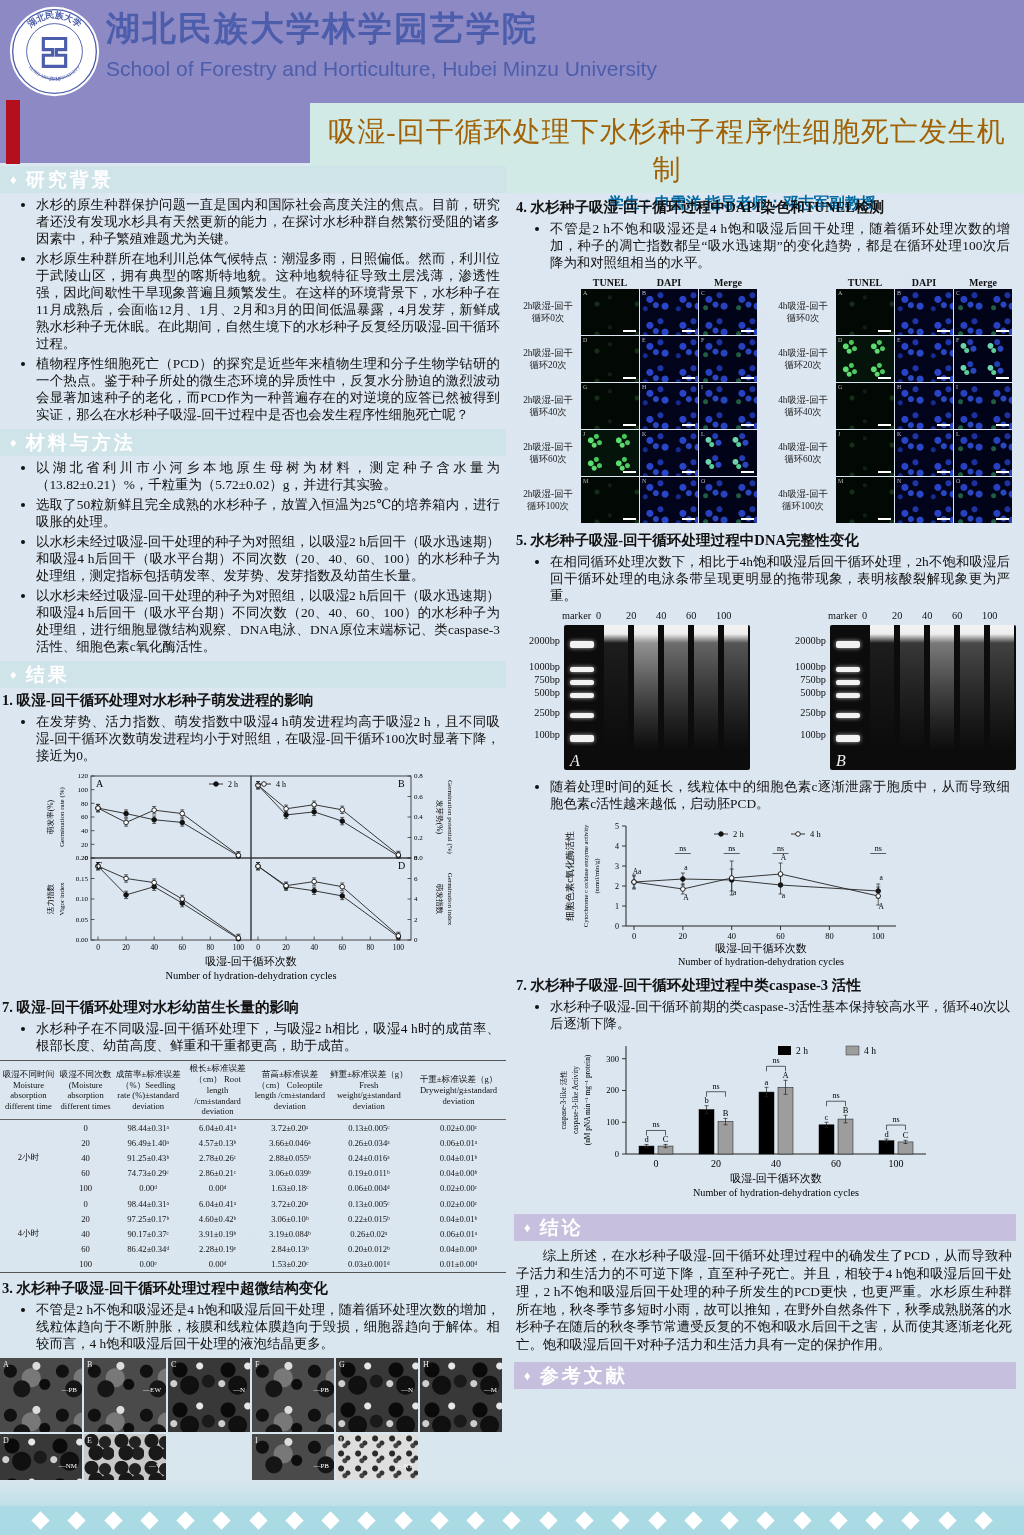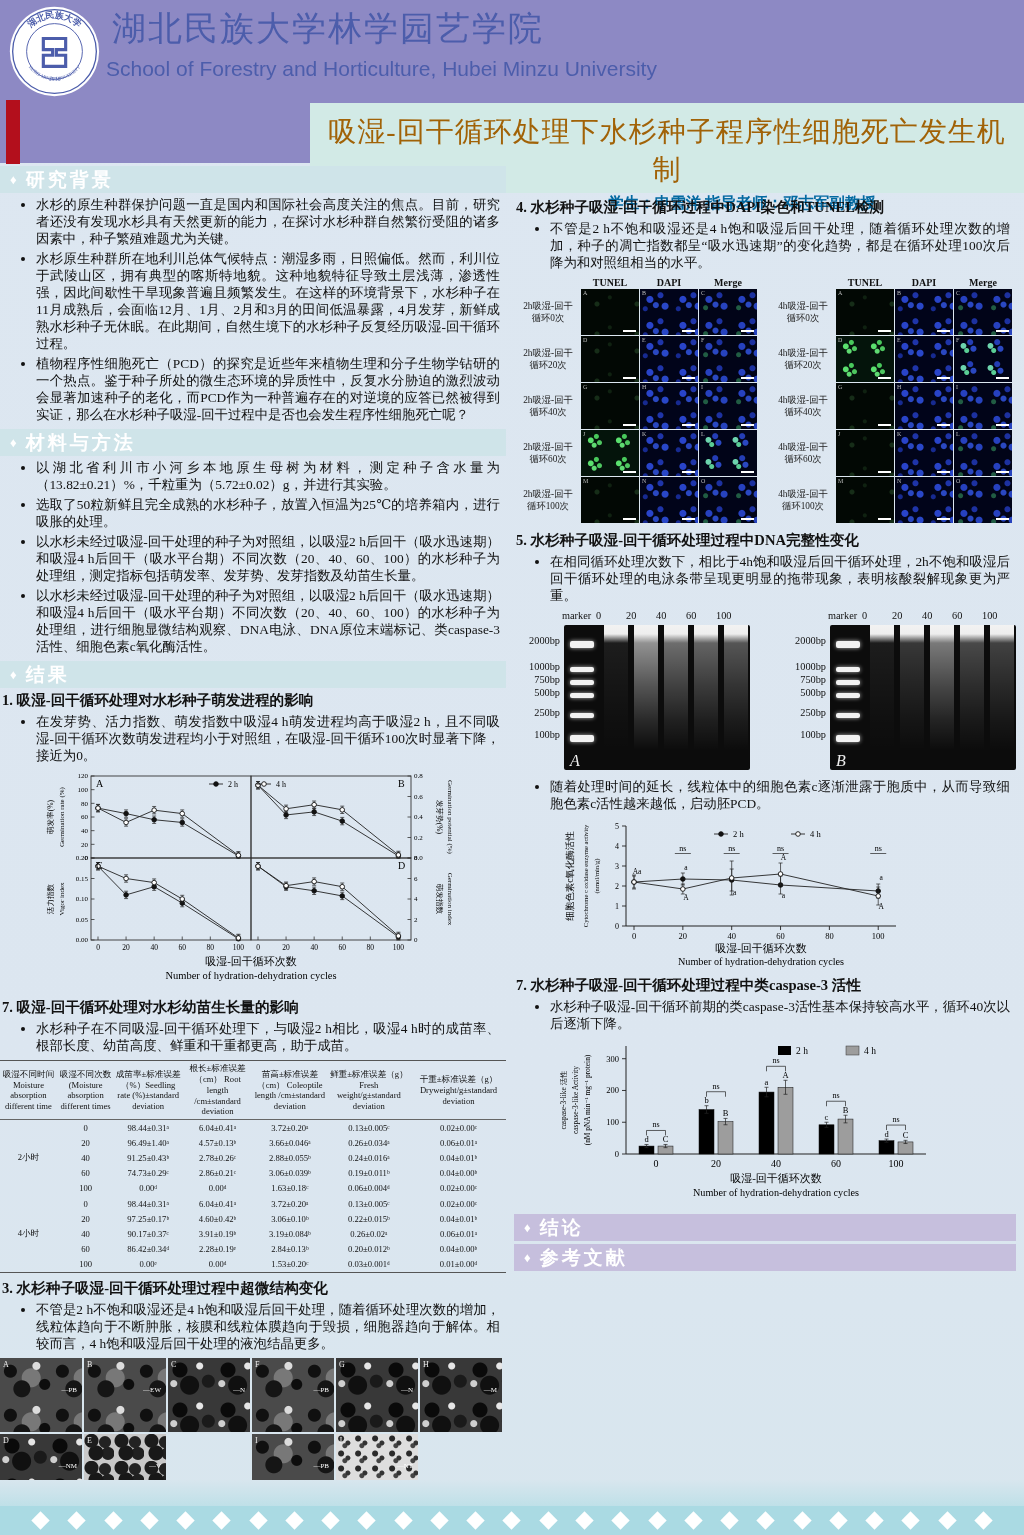--- a/index.html
+++ b/index.html
@@ -3,21 +3,21 @@
 <meta charset="utf-8">
 <style>
   html,body{margin:0;padding:0;background:#9aa4b8;}
   #poster{position:relative;width:1024px;height:1535px;background:linear-gradient(180deg,#dde7f1 0%,#dce6f0 70%,#d8e6ee 100%);
           font-family:"Liberation Serif","DejaVu Serif",serif;color:#111;overflow:hidden;}
   
   .hdr{position:absolute;top:0;left:0;width:1024px;height:103px;background:#8d89c4;}
   .hdr-ext{position:absolute;top:103px;left:0;width:310px;height:60px;background:#8d89c4;}
   .red-strip{position:absolute;top:100px;left:6px;width:14px;height:64px;background:#b30f1c;}
   .logo{position:absolute;top:5px;left:8px;width:93px;height:93px;}
-  .school-cn{position:absolute;left:112px;top:6px;font-size:34px;font-weight:normal;color:#4c5dab;letter-spacing:2px;}
+  .school-cn{position:absolute;left:106px;top:6px;font-size:34px;font-weight:bold;color:#4c5dab;letter-spacing:2px;}
   .school-en{position:absolute;left:106px;top:57px;font-size:21px;color:#4c5dab;font-family:"Liberation Sans","DejaVu Sans",sans-serif;}
   .titleblock{position:absolute;top:103px;left:310px;width:714px;height:90px;background:#d2eae6;}
   .ptitle{margin:10px 4px 0 4px;text-align:center;font-size:28px;font-weight:normal;letter-spacing:1px;color:#a16207;}
   .pauthors{margin-top:4px;text-align:center;padding-left:150px;font-size:15.5px;font-weight:bold;color:#0369a1;}
   
   .col{position:absolute;}
   #leftcol{top:166px;left:0;width:506px;}
   #rightcol{top:196px;left:514px;width:502px;}
   .secbar{display:flex;align-items:center;height:27px;color:#fff;font-weight:bold;font-size:19px;
           font-family:"Liberation Sans","DejaVu Sans",sans-serif;letter-spacing:3px;margin-bottom:3px;}
@@ -1010,20 +1010,21 @@
           <text x="16" y="62" font-size="7.4" text-anchor="middle" transform="rotate(-90 16 62)">caspase-3-like 活性</text>
           <text x="28" y="62" font-size="7.4" text-anchor="middle" transform="rotate(-90 28 62)">caspase-3-like Activity</text>
           <text x="40" y="62" font-size="7.4" text-anchor="middle" transform="rotate(-90 40 62)">(nM pNA min⁻¹ mg⁻¹ protein)</text>
           <text x="226" y="144" font-size="11" text-anchor="middle">吸湿-回干循环次数</text>
           <text x="226" y="158" font-size="10.2" text-anchor="middle">Number of hydration-dehydration cycles</text>
         </svg></div>
     <div class="secbar pu">
       <span class="dia">♦</span>
       <span>结论</span>
     </div>
+    <div class="paratext">综上所述，在水杉种子吸湿-回干循环处理过程中的确发生了PCD，从而导致种子活力和生活力的不可逆下降，直至种子死亡。并且，相较于4 h饱和吸湿后回干处理，2 h不饱和吸湿后回干处理的种子所发生的PCD更快，也更严重。水杉原生种群所在地，秋冬季节多短时小雨，故可以推知，在野外自然条件下，秋季成熟脱落的水杉种子在随后的秋冬季节常遭受反复的不饱和吸水后回干之害，从而使其逐渐老化死亡。饱和吸湿后回干对种子活力和生活力具有一定的保护作用。</div>
     <div class="secbar pu">
       <span class="dia">♦</span>
       <span>参考文献</span>
     </div>
     <div id="ref-list"></div>
   </div>
 
   <div class="foot-grad"></div>
   <div class="foot-band" id="diamond-row">
       <span class="diamond"></span>

